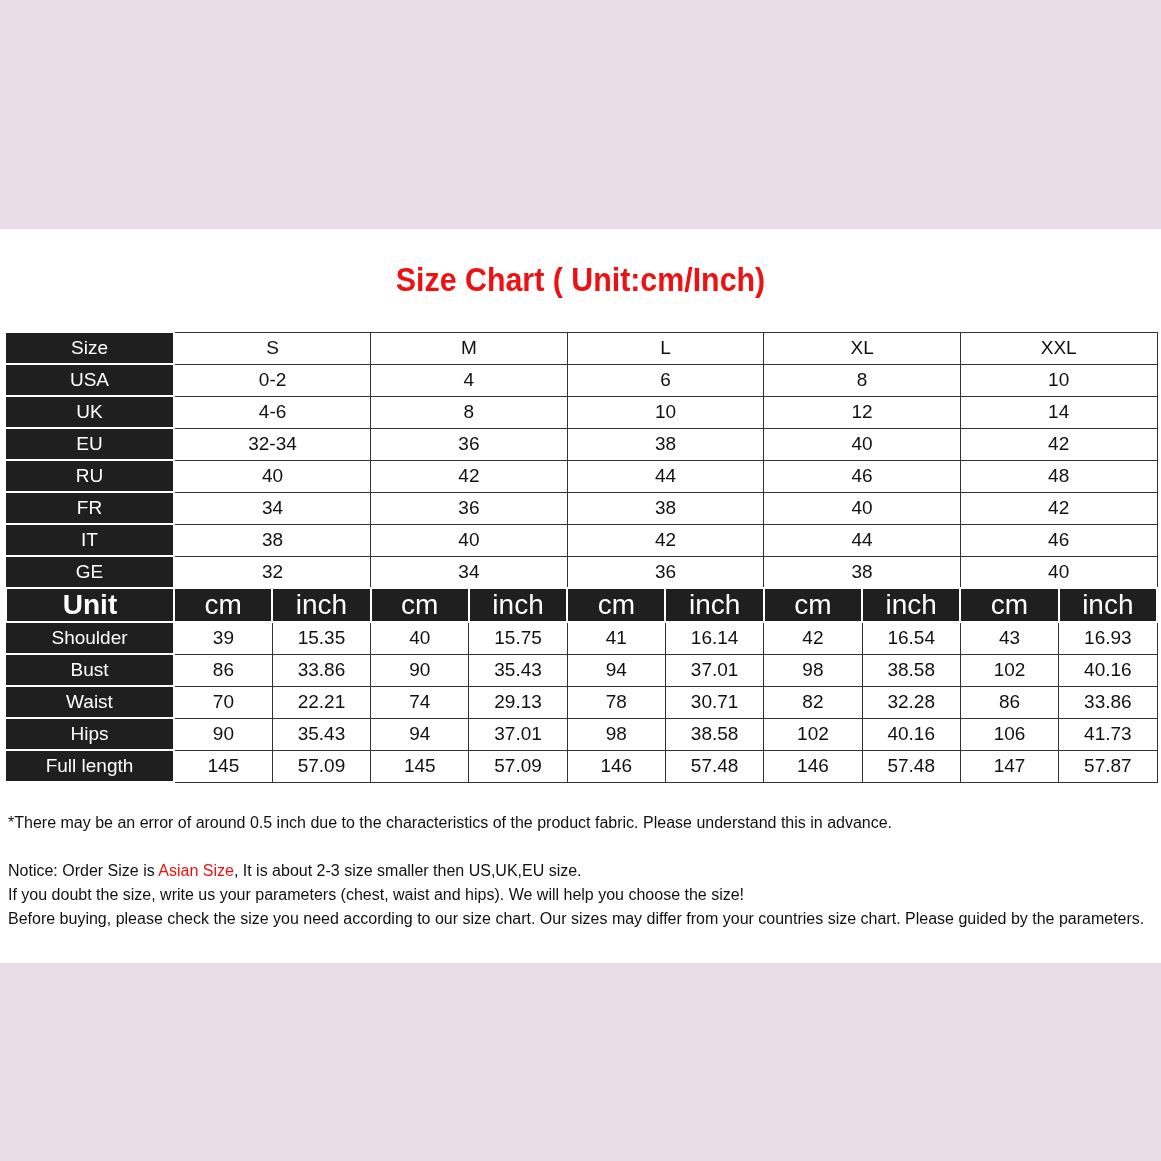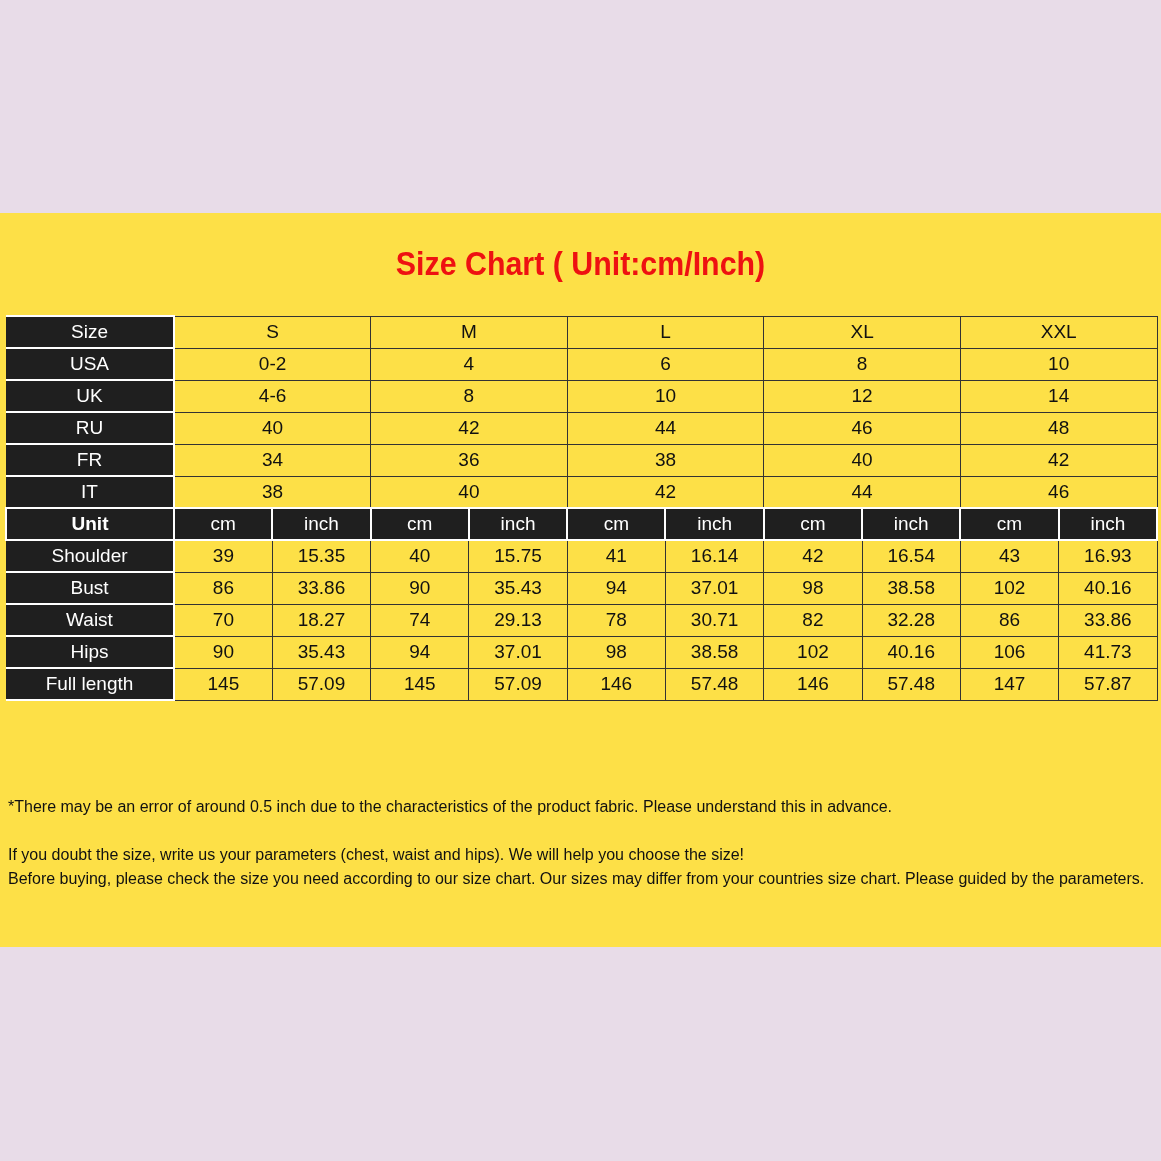--- a/index.html
+++ b/index.html
@@ -5,23 +5,23 @@
     html, body { margin: 0; padding: 0; }
     body {
       width: 1161px; height: 1161px;
       background: #e8dce8;
       position: relative;
       overflow: hidden;
       font-family: "Liberation Sans", sans-serif;
     }
     .panel {
       position: absolute;
-      left: 0; top: 213px;
+      left: 0; top: 229px;
       width: 1161px; height: 734px;
-      background: #fde047;
+      background: #ffffff;
     }
     .title {
       position: absolute;
       left: 0; top: 32px; width: 1161px;
       text-align: center;
       color: #ee1111;
       font-size: 33px;
       font-weight: bold;
       font-family: "Liberation Sans Narrow", "Liberation Sans", sans-serif;
       letter-spacing: 0px;
@@ -48,21 +48,21 @@
       color: #ffffff;
       border-left: 0;
       border-top: 2px solid #ffffff;
       border-bottom: 2px solid #ffffff;
       border-right: 2px solid #ffffff;
       margin-top: 20px;
     }
     table.chart tr.unit-row td {
       background: #1f1f1f;
       color: #ffffff;
-      font-size: 19px;
+      font-size: 28px;
       border: 2px solid #ffffff;
     }
     table.chart tr.unit-row td.rowhead { font-weight: bold; }
     .notes {
       position: absolute;
       left: 8px; top: 582px;
       width: 1150px;
       font-size: 16px;
       color: #111;
       line-height: 24px;
@@ -110,20 +110,28 @@
         </tr>
         <tr>
           <td class="rowhead">UK</td>
           <td colspan="2">4-6</td>
           <td colspan="2">8</td>
           <td colspan="2">10</td>
           <td colspan="2">12</td>
           <td colspan="2">14</td>
         </tr>
         <tr>
+          <td class="rowhead">EU</td>
+          <td colspan="2">32-34</td>
+          <td colspan="2">36</td>
+          <td colspan="2">38</td>
+          <td colspan="2">40</td>
+          <td colspan="2">42</td>
+        </tr>
+        <tr>
           <td class="rowhead">RU</td>
           <td colspan="2">40</td>
           <td colspan="2">42</td>
           <td colspan="2">44</td>
           <td colspan="2">46</td>
           <td colspan="2">48</td>
         </tr>
         <tr>
           <td class="rowhead">FR</td>
           <td colspan="2">34</td>
@@ -132,20 +140,28 @@
           <td colspan="2">40</td>
           <td colspan="2">42</td>
         </tr>
         <tr>
           <td class="rowhead">IT</td>
           <td colspan="2">38</td>
           <td colspan="2">40</td>
           <td colspan="2">42</td>
           <td colspan="2">44</td>
           <td colspan="2">46</td>
+        </tr>
+        <tr>
+          <td class="rowhead">GE</td>
+          <td colspan="2">32</td>
+          <td colspan="2">34</td>
+          <td colspan="2">36</td>
+          <td colspan="2">38</td>
+          <td colspan="2">40</td>
         </tr>
         <tr class="unit-row">
           <td class="rowhead">Unit</td>
           <td>cm</td>
           <td>inch</td>
           <td>cm</td>
           <td>inch</td>
           <td>cm</td>
           <td>inch</td>
           <td>cm</td>
@@ -175,21 +191,21 @@
           <td>94</td>
           <td>37.01</td>
           <td>98</td>
           <td>38.58</td>
           <td>102</td>
           <td>40.16</td>
         </tr>
         <tr>
           <td class="rowhead">Waist</td>
           <td>70</td>
-          <td>18.27</td>
+          <td>22.21</td>
           <td>74</td>
           <td>29.13</td>
           <td>78</td>
           <td>30.71</td>
           <td>82</td>
           <td>32.28</td>
           <td>86</td>
           <td>33.86</td>
         </tr>
         <tr>
@@ -217,16 +233,17 @@
           <td>57.48</td>
           <td>147</td>
           <td>57.87</td>
         </tr>
       </tbody>
   </table>
 
   <div class="notes">
     <p>*There may be an error of around 0.5 inch due to the characteristics of the product fabric. Please understand this in advance.</p>
     <div class="gap"></div>
+    <p><span>Notice: Order Size is </span><span class="red">Asian Size</span><span>, It is about 2-3 size smaller then US,UK,EU size.</span></p>
     <p>If you doubt the size, write us your parameters (chest, waist and hips). We will help you choose the size!</p>
     <p>Before buying, please check the size you need according to our size chart. Our sizes may differ from your countries size chart. Please guided by the parameters.</p>
   </div>
 </div>
 
 </body></html>

